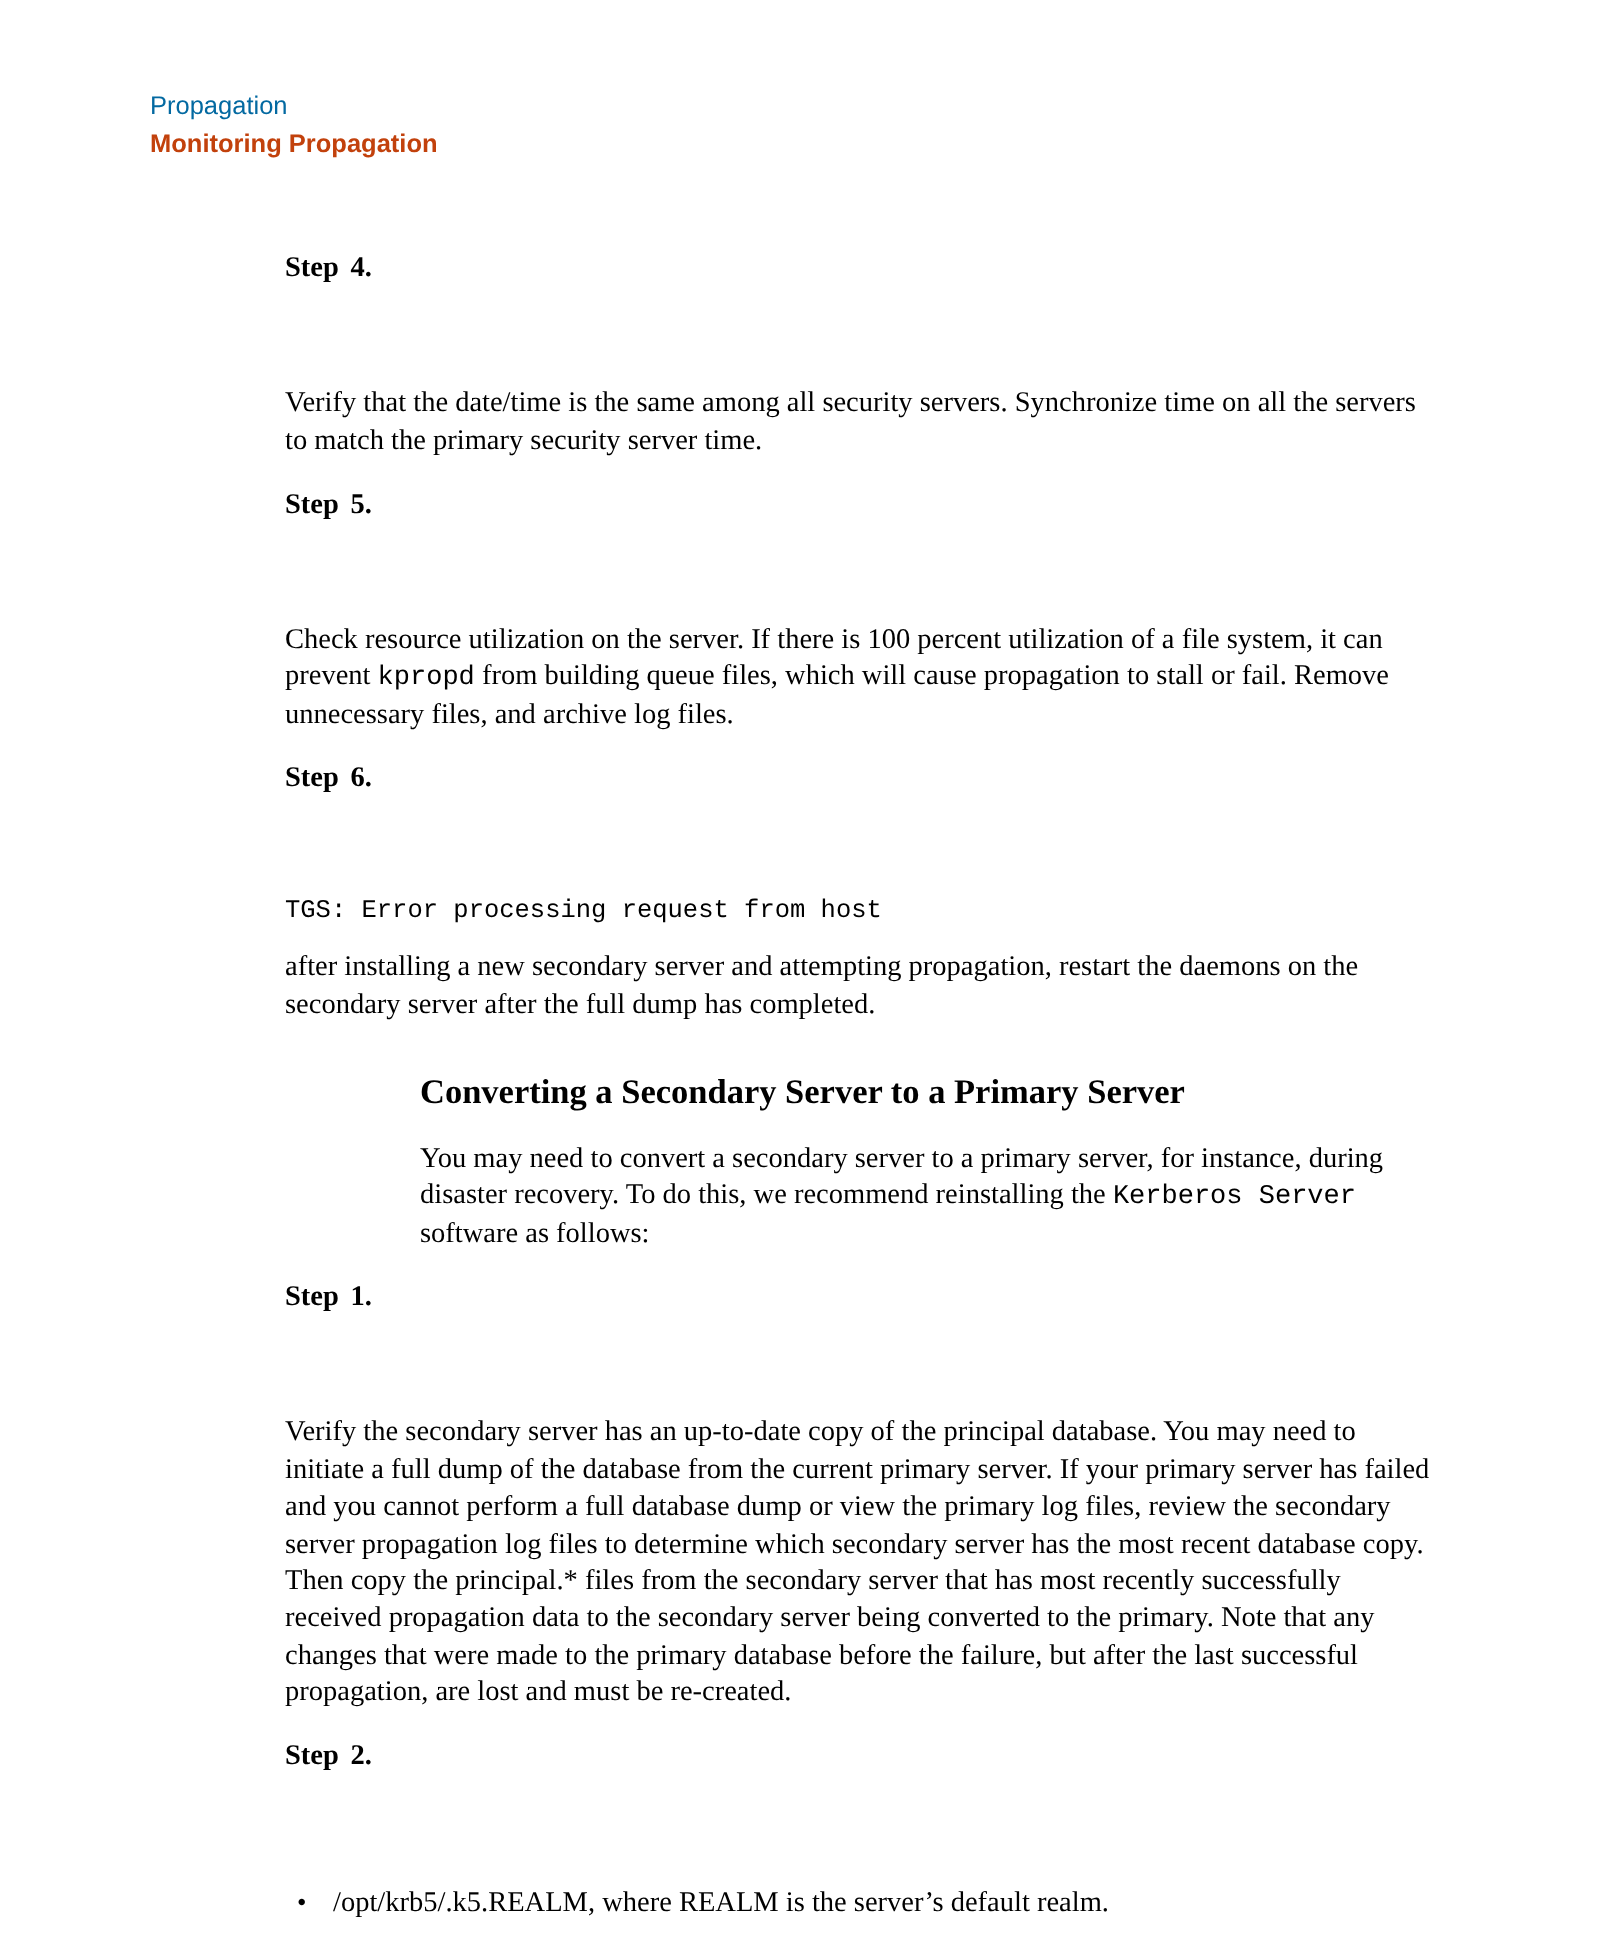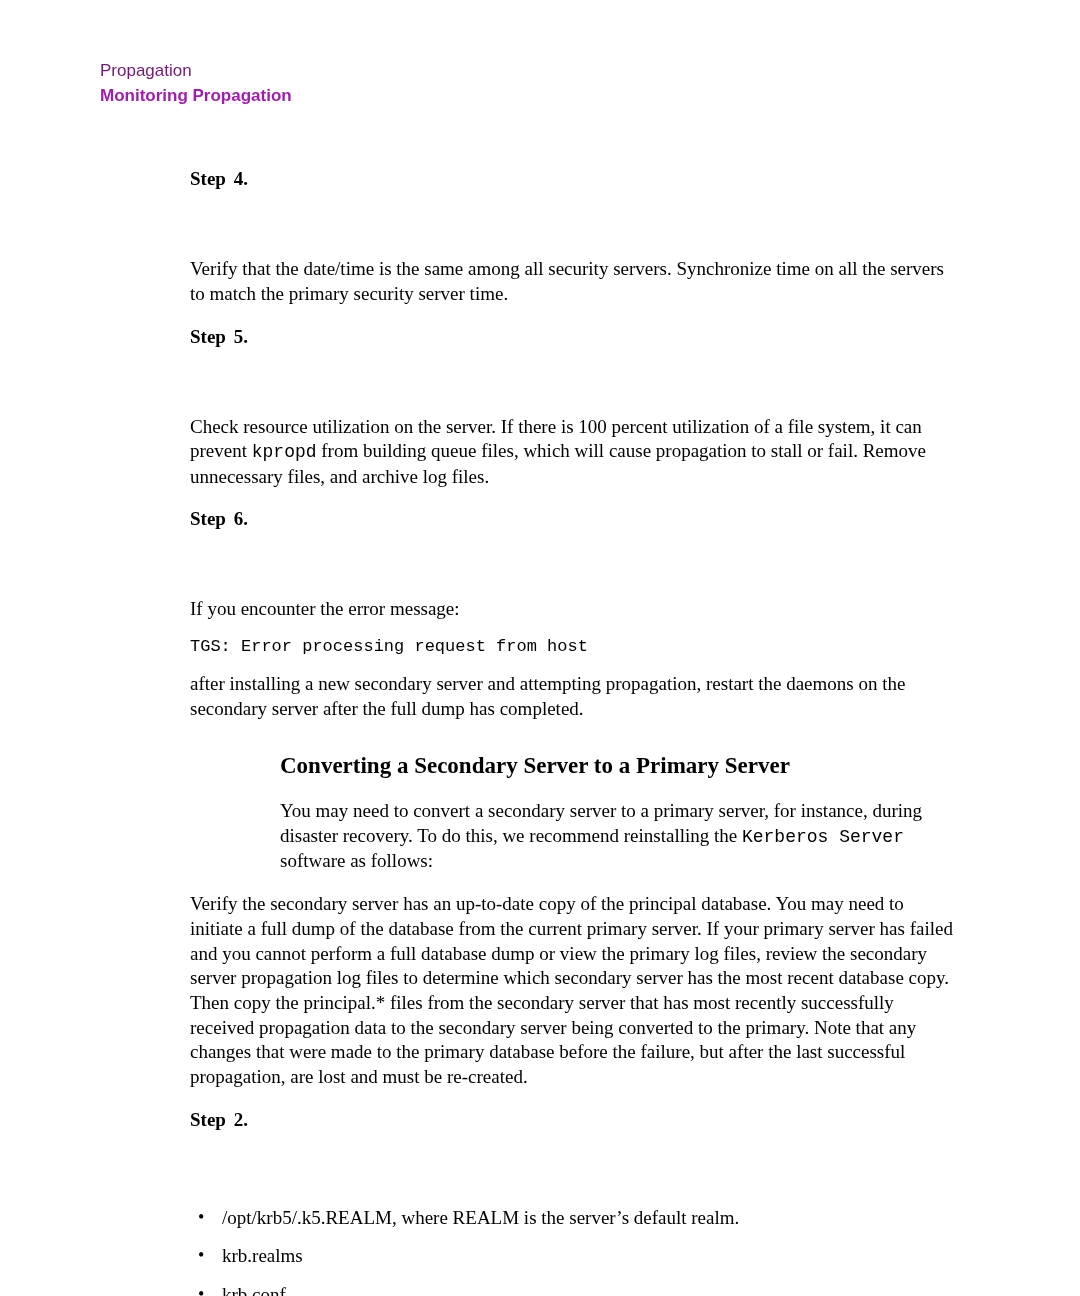--- a/index.html
+++ b/index.html
@@ -8,27 +8,27 @@
     line-height: 1.3;
     margin: 0;
     padding: 60px 100px 50px 100px;
     color: #000;
     background: #fff;
   }
   .header-section {
     margin-bottom: 60px;
   }
   .header-line1 {
-    color: #701a75;
+    color: #0369a1;
     font-family: Arial, Helvetica, sans-serif;
     font-size: 17px;
     margin-bottom: 3px;
   }
   .header-line2 {
-    color: #a21caf;
+    color: #c2410c;
     font-family: Arial, Helvetica, sans-serif;
     font-size: 17px;
     font-weight: bold;
   }
   .content {
     margin-left: 90px;
     margin-right: 20px;
   }
   .step-block {
     display: flex;
@@ -124,34 +124,34 @@
       </div>
       <div class="step-block">
         <div class="step-label"><span>Step</span><span class="step-num"> 5.</span></div>
         <div class="step-body">
           <p><span>Check resource utilization on the server. If there is 100 percent utilization of a file system, it can prevent </span><span class="mono">kpropd</span><span> from building queue files, which will cause propagation to stall or fail. Remove unnecessary files, and archive log files.</span></p>
         </div>
       </div>
       <div class="step-block">
         <div class="step-label"><span>Step</span><span class="step-num"> 6.</span></div>
         <div class="step-body">
-          <p>If you encounter the error message:</p>
           <p class="code-line">TGS: Error processing request from host</p>
           <p>after installing a new secondary server and attempting propagation, restart the daemons on the secondary server after the full dump has completed.</p>
         </div>
       </div>
     </div>
 
   <div style="margin-left:90px;">
     <h2 class="section-heading">Converting a Secondary Server to a Primary Server</h2>
     <p class="indented-para" id="section-intro"><span>You may need to convert a secondary server to a primary server, for instance, during disaster recovery. To do this, we recommend reinstalling the </span><span class="mono">Kerberos Server</span><span> software as follows:</span></p>
   </div>
 
   <div id="steps-b">
       <div class="step-block">
+        <div class="step-label"><span>Step</span><span class="step-num"> 1.</span></div>
         <div class="step-body">
           <p>Verify the secondary server has an up-to-date copy of the principal database. You may need to initiate a full dump of the database from the current primary server. If your primary server has failed and you cannot perform a full database dump or view the primary log files, review the secondary server propagation log files to determine which secondary server has the most recent database copy. Then copy the principal.* files from the secondary server that has most recently successfully received propagation data to the secondary server being converted to the primary. Note that any changes that were made to the primary database before the failure, but after the last successful propagation, are lost and must be re-created.</p>
         </div>
       </div>
       <div class="step-block">
         <div class="step-label"><span>Step</span><span class="step-num"> 2.</span></div>
         <div class="step-body">
           <ul class="bullets">
             <li>/opt/krb5/.k5.REALM, where REALM is the server’s default realm.</li>
             <li>krb.realms</li>

